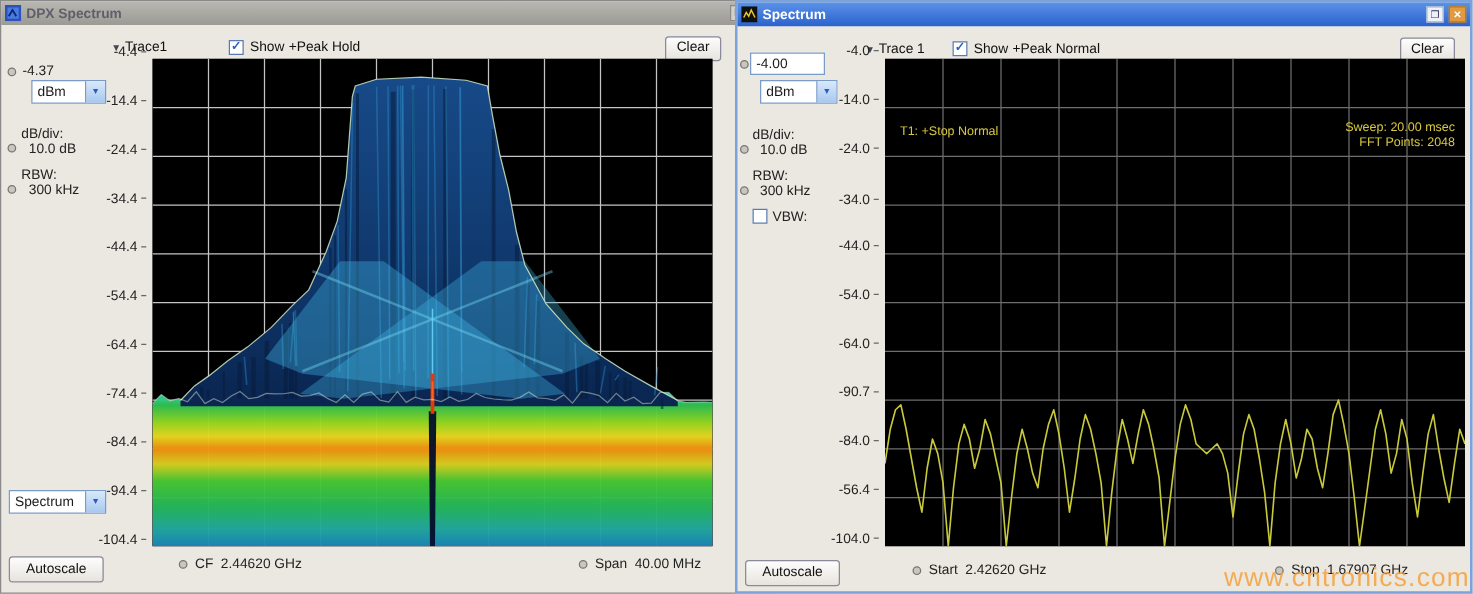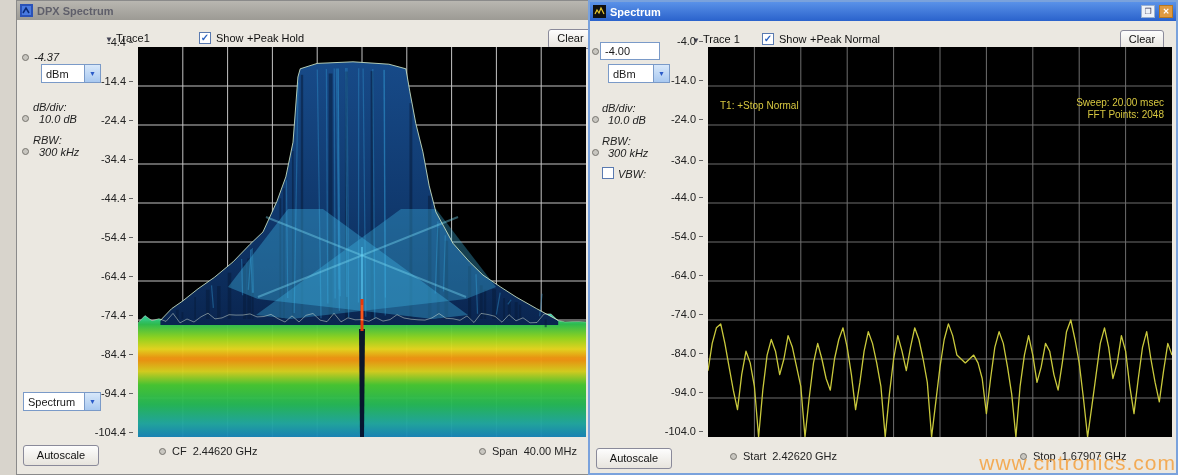--- a/index.html
+++ b/index.html
@@ -1,18 +1,18 @@
 <!DOCTYPE html>
 <html><head>
 <meta charset="utf-8">
 <style>
   html,body{margin:0;padding:0;width:1178px;height:475px;overflow:hidden;background:#d8d4cc;
     font-family:"Liberation Sans",sans-serif;font-size:11px;color:#1a1a1a;}
   .window{position:absolute;top:0;height:475px;background:#ebe8e1;box-sizing:border-box;}
-  #win-left{left:16px;width:620px;border:1px solid #8a8a8a;}
+  #win-left{left:0;width:620px;border:1px solid #8a8a8a;}
   #win-right{left:588px;width:590px;border:2px solid #7aa2dc;}
   .titlebar{position:absolute;left:0;top:0;right:0;height:19px;display:flex;align-items:center;
     padding:0 3px;box-sizing:border-box;gap:4px;}
   #win-left .titlebar{background:linear-gradient(#b9b7b1,#9c9a94);}
   #win-right .titlebar{background:linear-gradient(#5a92e8,#2a62cc);}
   .titlebar .title{font-weight:bold;font-size:11px;flex:1;}
   #win-left .titlebar .title{color:#5f5f6a;}
   #win-right .titlebar .title{color:#fff;}
   .appicon{width:13px;height:13px;display:inline-block;}
   .winbtn{width:14px;height:13px;font-size:8px;line-height:12px;text-align:center;
@@ -25,21 +25,21 @@
     box-sizing:border-box;font-size:10px;line-height:10px;text-align:center;color:#2a62c0;font-weight:bold;}
   .btn{position:absolute;background:linear-gradient(#fdfdfd,#e7e4dd);border:1px solid #8a8a9a;
     border-radius:3px;font-size:11px;text-align:center;line-height:16px;color:#111;}
   .combo{position:absolute;background:#fff;border:1px solid #7a9ac8;box-sizing:border-box;
     display:flex;align-items:center;}
   .combo .val{flex:1;padding-left:4px;font-size:11px;}
   .combo .cbtn{width:15px;height:100%;background:linear-gradient(#d8e8fa,#a8c8f0);
     border-left:1px solid #7a9ac8;font-size:7px;color:#2a5ac8;text-align:center;line-height:17px;}
   .peg{position:absolute;width:7px;height:7px;border-radius:50%;background:#c8c6c0;
     border:1px solid #77756f;box-sizing:border-box;}
-  .sb-label{position:absolute;font-size:11px;color:#222;font-style:italic;}
+  .sb-label{position:absolute;font-size:11px;color:#222;}
   .italic{}
   .plotwrap{position:absolute;background:#000;}
   .plotwrap svg{position:absolute;left:0;top:0;}
   .ylabels{position:absolute;}
   .ytick{position:absolute;right:2px;font-size:11px;color:#222;white-space:nowrap;}
   .ytick::after{content:"";display:inline-block;width:4px;height:1px;background:#666;
     margin-left:3px;vertical-align:3px;}
   .bgroup{position:absolute;display:flex;align-items:center;gap:6px;font-size:11px;color:#222;margin-left:12px;}
   .bgroup .peg2{width:7px;height:7px;border-radius:50%;background:#c8c6c0;border:1px solid #77756f;box-sizing:border-box;}
   .anno{position:absolute;color:#d8c840;font-size:10px;line-height:12px;}
@@ -263,23 +263,23 @@
   <span class="btn" style="left:6px;top:446px;width:74px;height:19px;line-height:18px;">Autoscale</span>
 
   <div class="ylabels" id="yl-right" style="left:0;top:39px;width:115px;">
       <div class="ytick" style="top: -6px;">-4.0</div>
       <div class="ytick" style="top: 33px;">-14.0</div>
       <div class="ytick" style="top: 72px;">-24.0</div>
       <div class="ytick" style="top: 113px;">-34.0</div>
       <div class="ytick" style="top: 150px;">-44.0</div>
       <div class="ytick" style="top: 189px;">-54.0</div>
       <div class="ytick" style="top: 228px;">-64.0</div>
-      <div class="ytick" style="top: 267px;">-74.0</div>
+      <div class="ytick" style="top: 267px;">-90.7</div>
       <div class="ytick" style="top: 306px;">-84.0</div>
-      <div class="ytick" style="top: 345px;">-94.0</div>
+      <div class="ytick" style="top: 345px;">-56.4</div>
       <div class="ytick" style="top: 384px;">-104.0</div>
     </div>
 
   <div class="plotwrap" style="left:118px;top:45px;width:464px;height:390px;">
     <svg id="plot-right" width="464" height="390">
         <rect x="0" y="0" width="464" height="390" fill="#000"></rect>
         <line x1="46.4" y1="0" x2="46.4" y2="390" stroke="#6e6e6e" stroke-width="1"></line>
         <line x1="0" y1="39" x2="464" y2="39" stroke="#6e6e6e" stroke-width="1"></line>
         <line x1="92.8" y1="0" x2="92.8" y2="390" stroke="#6e6e6e" stroke-width="1"></line>
         <line x1="0" y1="78" x2="464" y2="78" stroke="#6e6e6e" stroke-width="1"></line>

